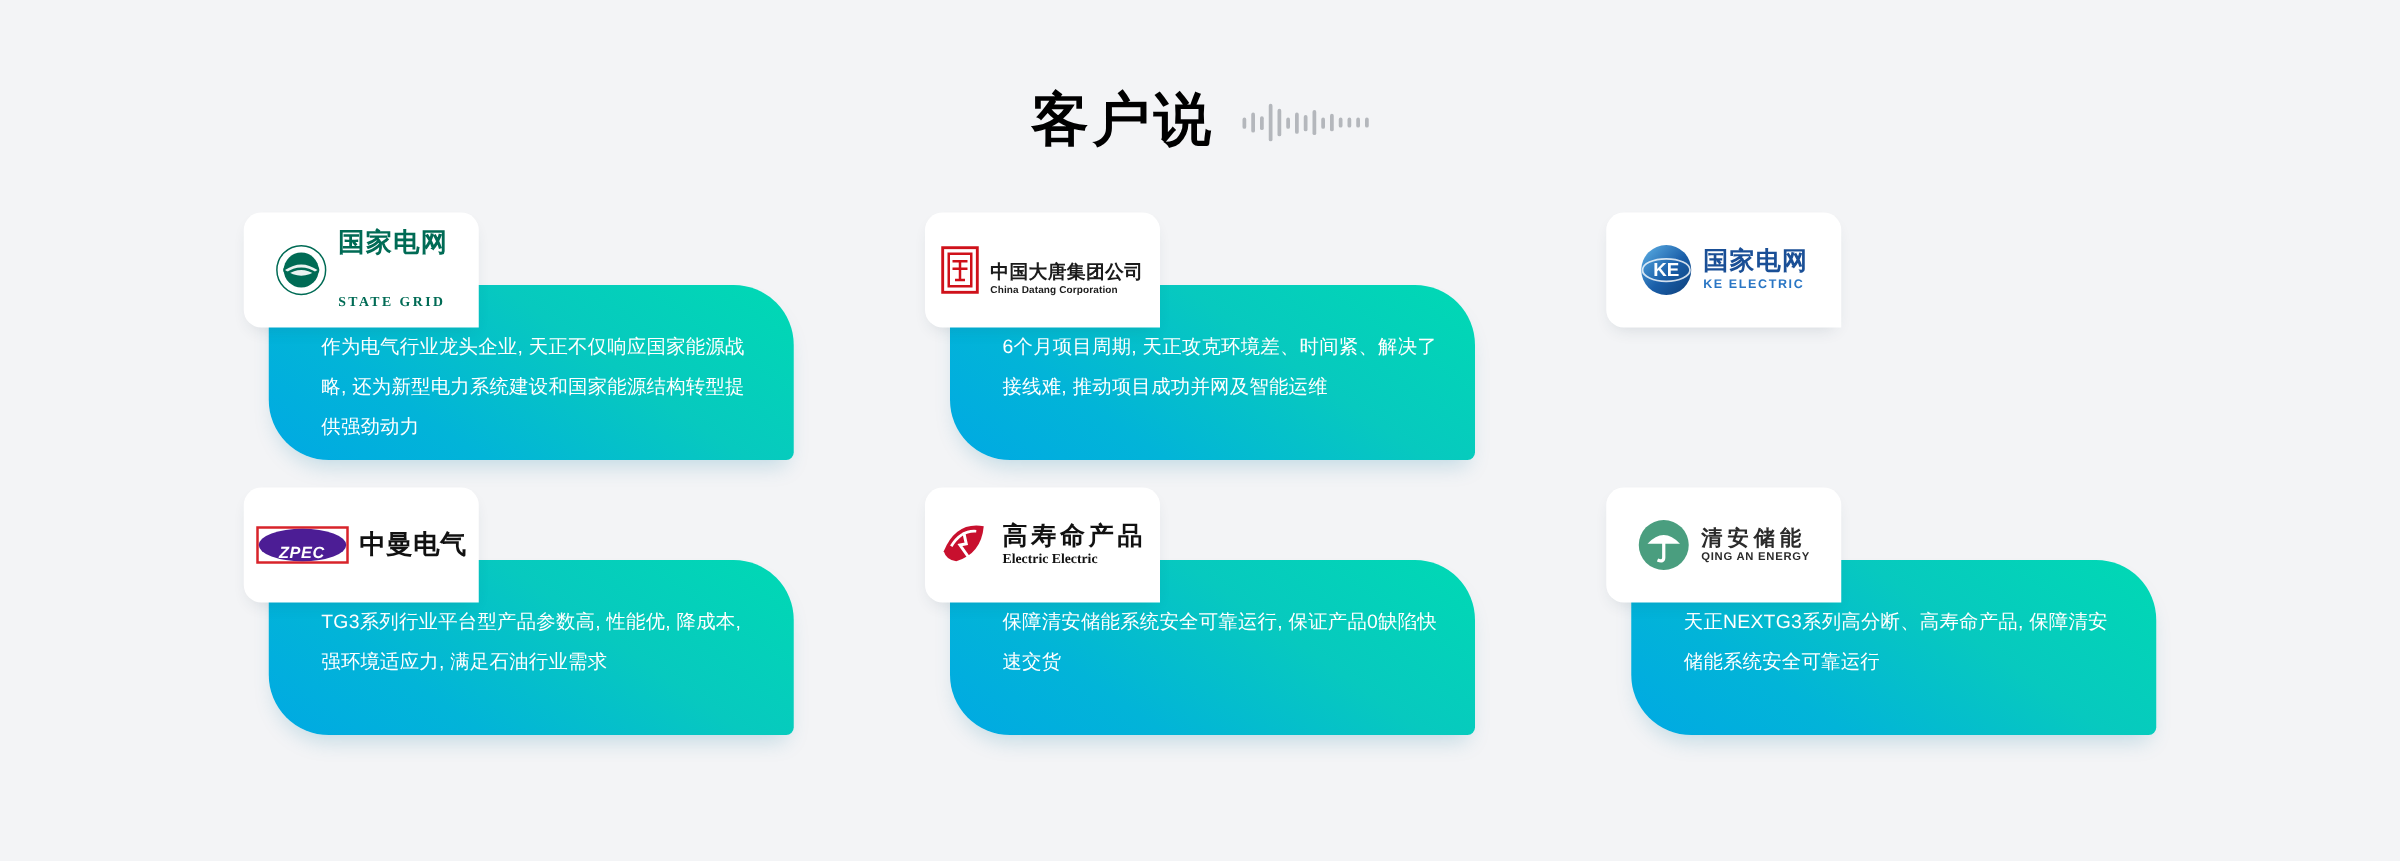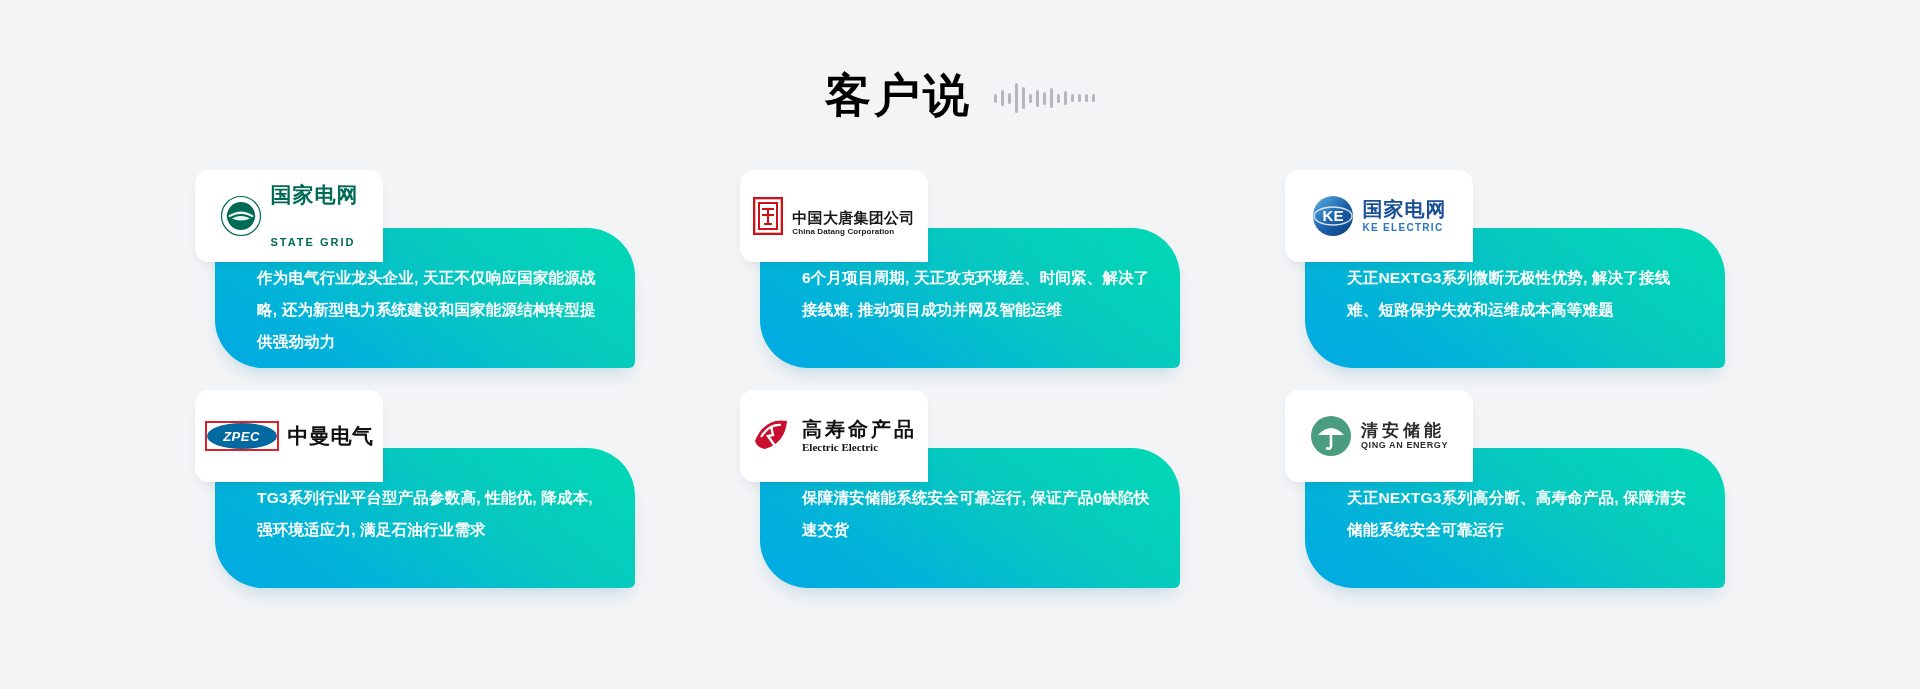--- a/index.html
+++ b/index.html
@@ -86,21 +86,21 @@
   }
 
   .card-text {
     position: absolute;
     left: 42px;
     top: 34px;
     width: 348px;
     color: #ffffff;
     font-size: 15.5px;
     line-height: 32px;
-    font-weight: 700;
+    font-weight: 400;
     letter-spacing: 0.2px;
   }
 
   
   .logo-plate {
     position: absolute;
     left: 0;
     top: 0;
     width: 188px;
     height: 92px;
@@ -131,21 +131,21 @@
   }
   .logo-en {
     font-size: 9px;
     font-weight: 700;
     line-height: 1.3;
     white-space: nowrap;
   }
 
   
   .brand-state-grid .logo-cn { color: #006b55; letter-spacing: 1px; font-size: 21px; }
-  .brand-state-grid .logo-en { color: #006b55; font-family: Liberation Sans, sans-serif; letter-spacing: 2px; font-size: 11px; margin-top: 28px; }
+  .brand-state-grid .logo-en { color: #006b55; font-family: Liberation Serif, serif; letter-spacing: 2px; font-size: 11px; margin-top: 28px; }
 
   .brand-datang .logo-cn { color: #1b1b1b; font-size: 15px; letter-spacing: 0.3px; margin-top: 15px; }
   .brand-datang .logo-en { color: #1b1b1b; font-size: 8px; letter-spacing: 0.1px; }
 
   .brand-kelin .logo-cn { color: #1a4f96; font-size: 20px; letter-spacing: 1px; }
   .brand-kelin .logo-en { color: #2a76c4; font-size: 10px; letter-spacing: 1.3px; }
 
   .brand-zpec .logo-cn { color: #111111; font-size: 21px; letter-spacing: 0.5px; }
 
   .brand-wangbian .logo-cn { color: #111111; font-size: 20px; letter-spacing: 3px; }
@@ -160,24 +160,24 @@
     border: 2px solid #d8232a;
     width: 74px;
     height: 30px;
     display: flex;
     align-items: center;
     justify-content: center;
   }
   .zpec-oval {
     width: 70px;
     height: 26px;
-    background: #0369a1;
+    background: #4c1d95;
     border-radius: 50%;
     display: flex;
-    align-items: center;
+    align-items: flex-end;
     justify-content: center;
   }
   .zpec-oval span {
     color: #ffffff;
     font-size: 13px;
     font-weight: 700;
     font-style: italic;
     letter-spacing: 0.5px;
   }
 </style>
@@ -238,23 +238,20 @@
             <path d="M9 12 H21 M9 18 H21 M15 12 V27 M11 27 H19" stroke="#cf111a" stroke-width="2" fill="none"></path>
           </svg>
           <div class="logo-words">
             <div class="logo-cn">中国大唐集团公司</div>
             <div class="logo-en">China Datang Corporation</div>
           </div>
         </div>
       </div>
     </div>
     <div class="testimonial-card">
-      <div class="card-body">
-        <div class="card-text">天正NEXTG3系列微断无极性优势, 解决了接线难、短路保护失效和运维成本高等难题</div>
-      </div>
       <div class="logo-plate brand-kelin">
         <div class="logo-inner">
           <svg class="logo-mark" width="42" height="42" viewBox="0 0 42 42">
             <defs>
               <linearGradient id="kegrad" x1="0" y1="0" x2="1" y2="1">
                 <stop offset="0%" stop-color="#5fb3e8"></stop>
                 <stop offset="55%" stop-color="#1a5ea8"></stop>
                 <stop offset="100%" stop-color="#0d3f7a"></stop>
               </linearGradient>
             </defs>

